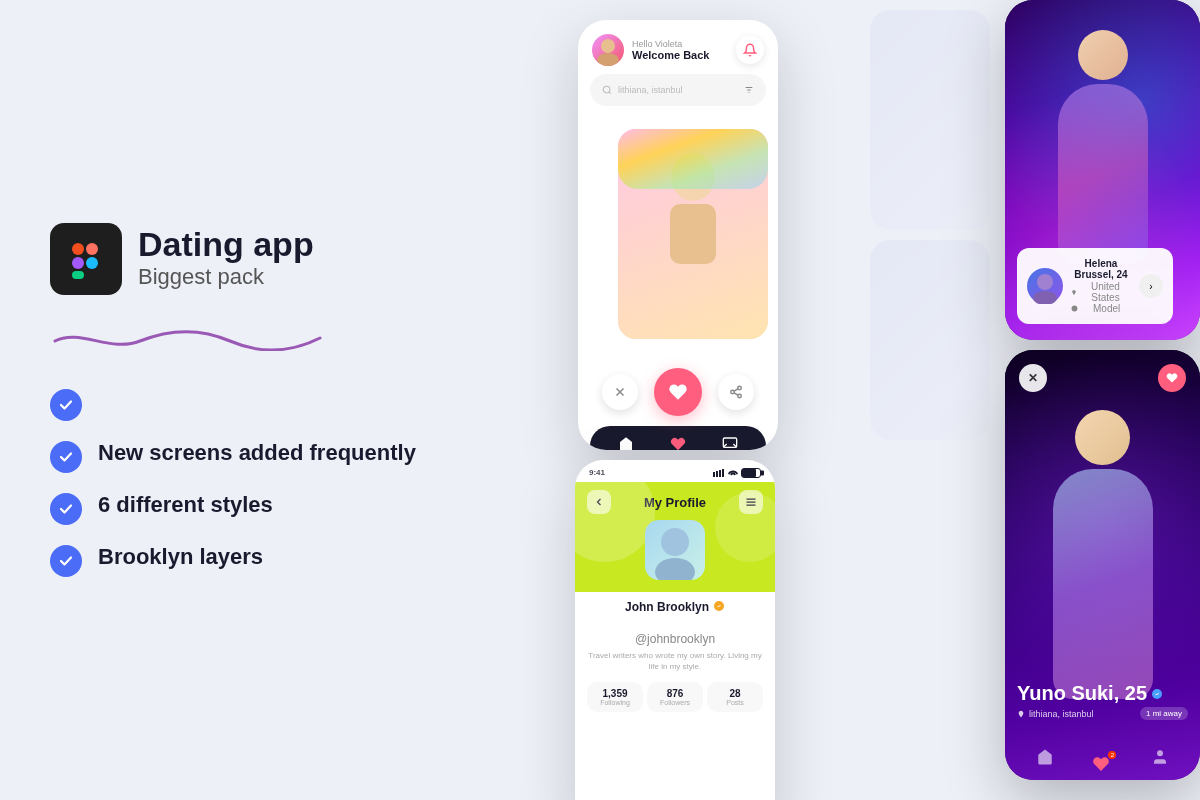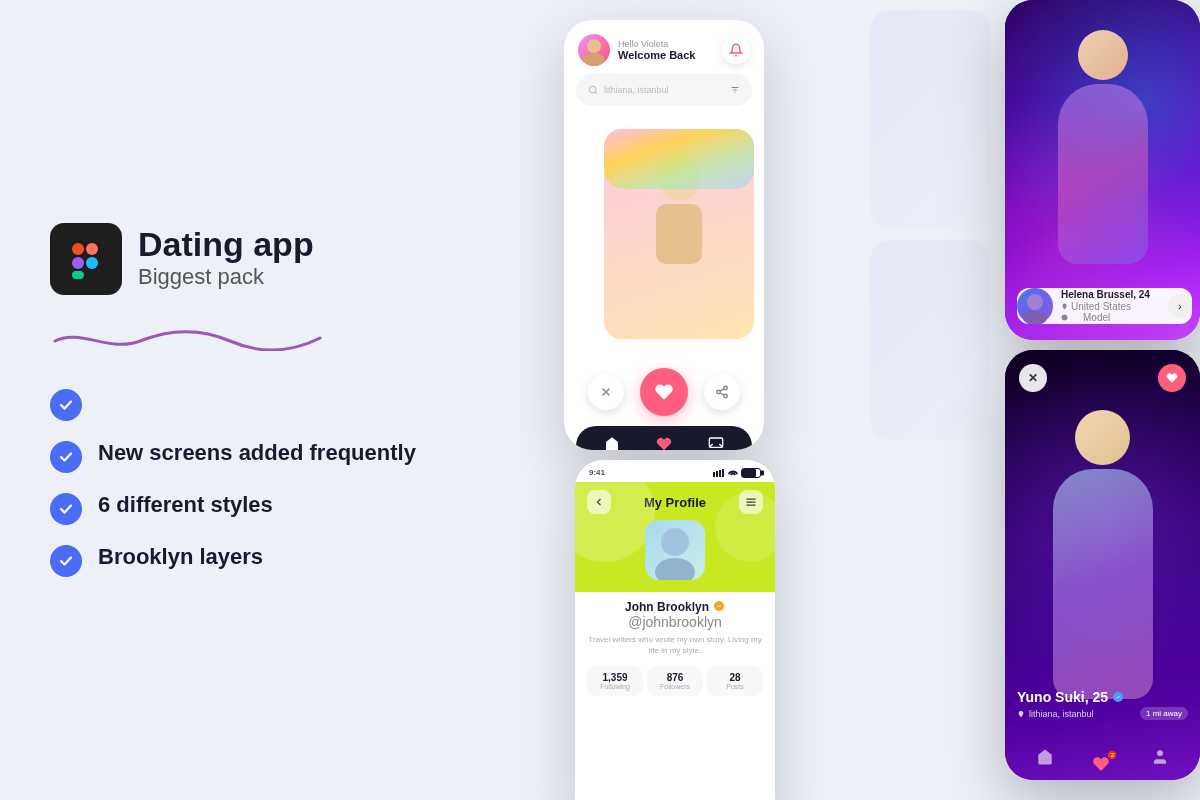--- a/index.html
+++ b/index.html
@@ -110,21 +110,21 @@
     
     .right-panel {
       flex: 1;
       position: relative;
       overflow: hidden;
     }
 
     
     .phone-main {
       position: absolute;
-      left: 44px;
+      left: 58px;
       top: 20px;
       width: 200px;
       height: 430px;
       background: #fff;
       border-radius: 28px;
       box-shadow: 0 20px 60px rgba(0,0,0,0.18);
       overflow: hidden;
       z-index: 10;
     }
 
@@ -303,27 +303,28 @@
       display: flex;
       align-items: flex-end;
       padding: 0;
       position: relative;
     }
 
     .profile-card-overlay {
       position: absolute;
       bottom: 16px;
       left: 12px;
-      right: 8px;
+      right: 27px;
       background: rgba(255,255,255,0.95);
       border-radius: 12px;
-      padding: 0;
+      padding: 10px;
       display: flex;
       align-items: center;
       gap: 8px;
+      text-align: center;
     }
 
     .profile-mini-avatar {
       width: 36px;
       height: 36px;
       border-radius: 50%;
       background: linear-gradient(135deg, #4776e6, #8e54e9);
       flex-shrink: 0;
     }
 
@@ -405,21 +406,21 @@
 
     .bottom-right-info {
       position: absolute;
       bottom: 60px;
       left: 12px;
       right: 12px;
       z-index: 3;
     }
 
     .br-name {
-      font-size: 14px;
+      font-size: 20px;
       font-weight: 800;
       color: #fff;
     }
 
     .br-location {
       font-size: 9px;
       color: rgba(255,255,255,0.8);
       display: flex;
       align-items: center;
       gap: 4px;
@@ -531,23 +532,23 @@
       margin-top: 8px;
     }
 
     .profile-name {
       font-size: 12px;
       font-weight: 800;
       color: #1a1a2e;
     }
 
     .profile-handle {
-      font-size: 14px;
+      font-size: 12px;
       color: #888;
-      margin-top: 0;
+      margin-top: 18px;
     }
 
     .profile-bio {
       font-size: 8px;
       color: #aaa;
       text-align: center;
       margin: 4px 0;
       line-height: 1.4;
     }
 

